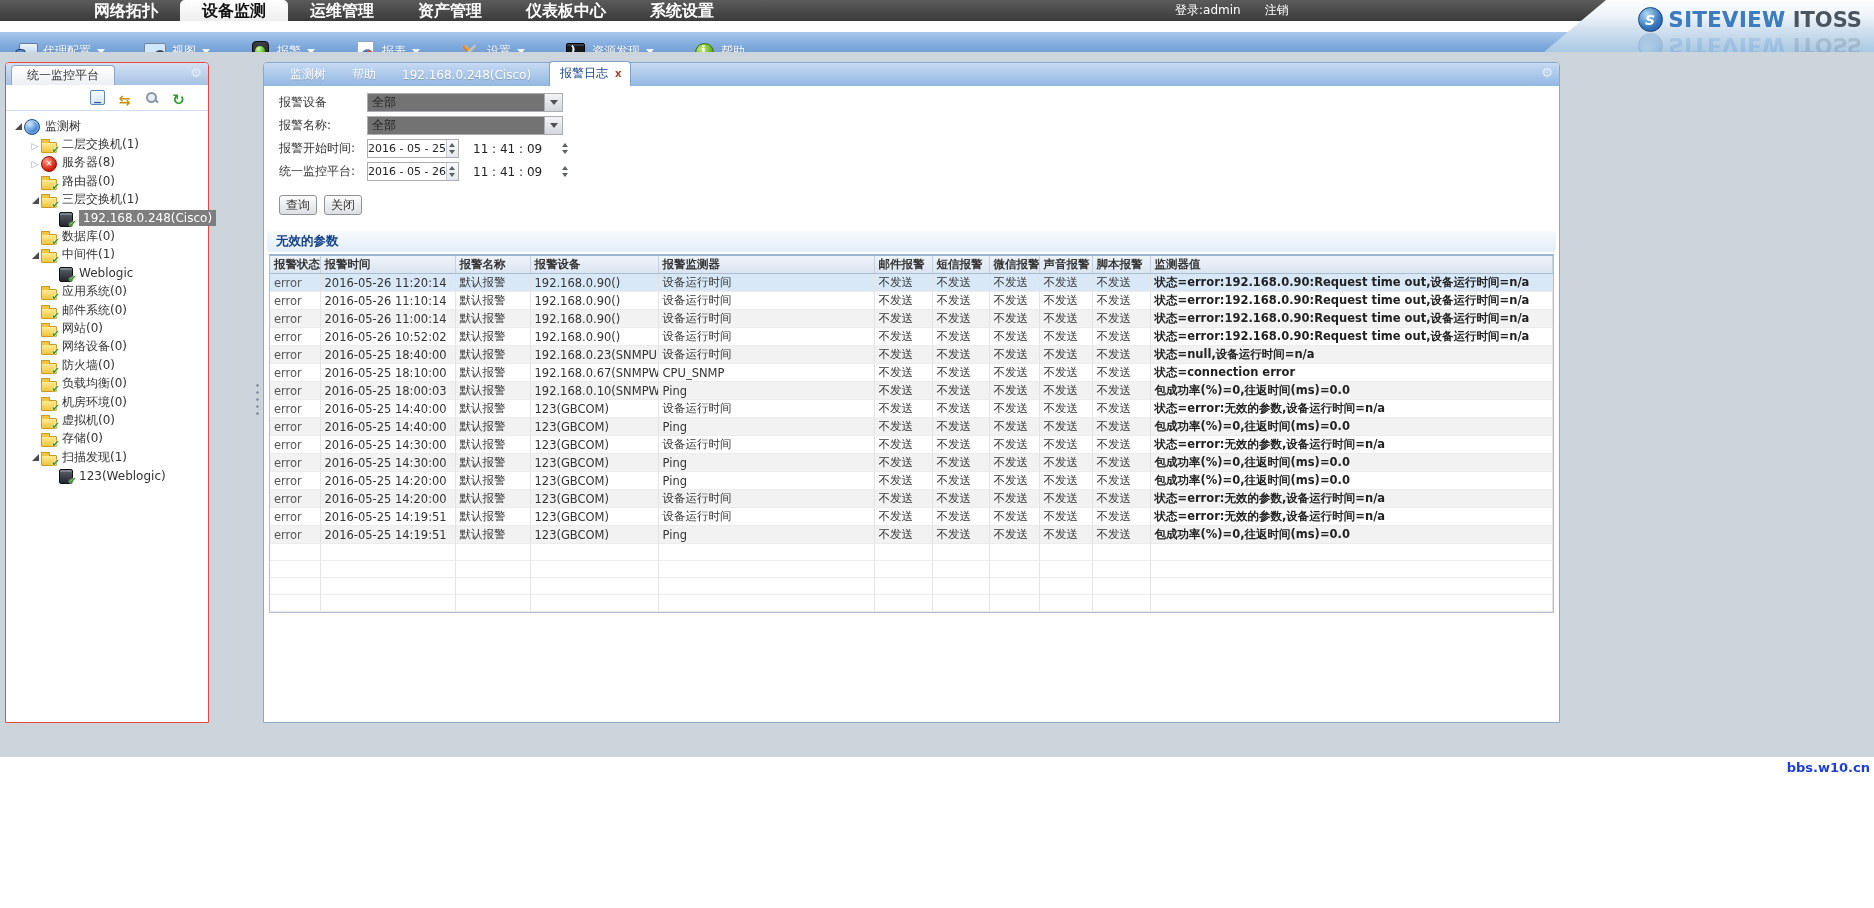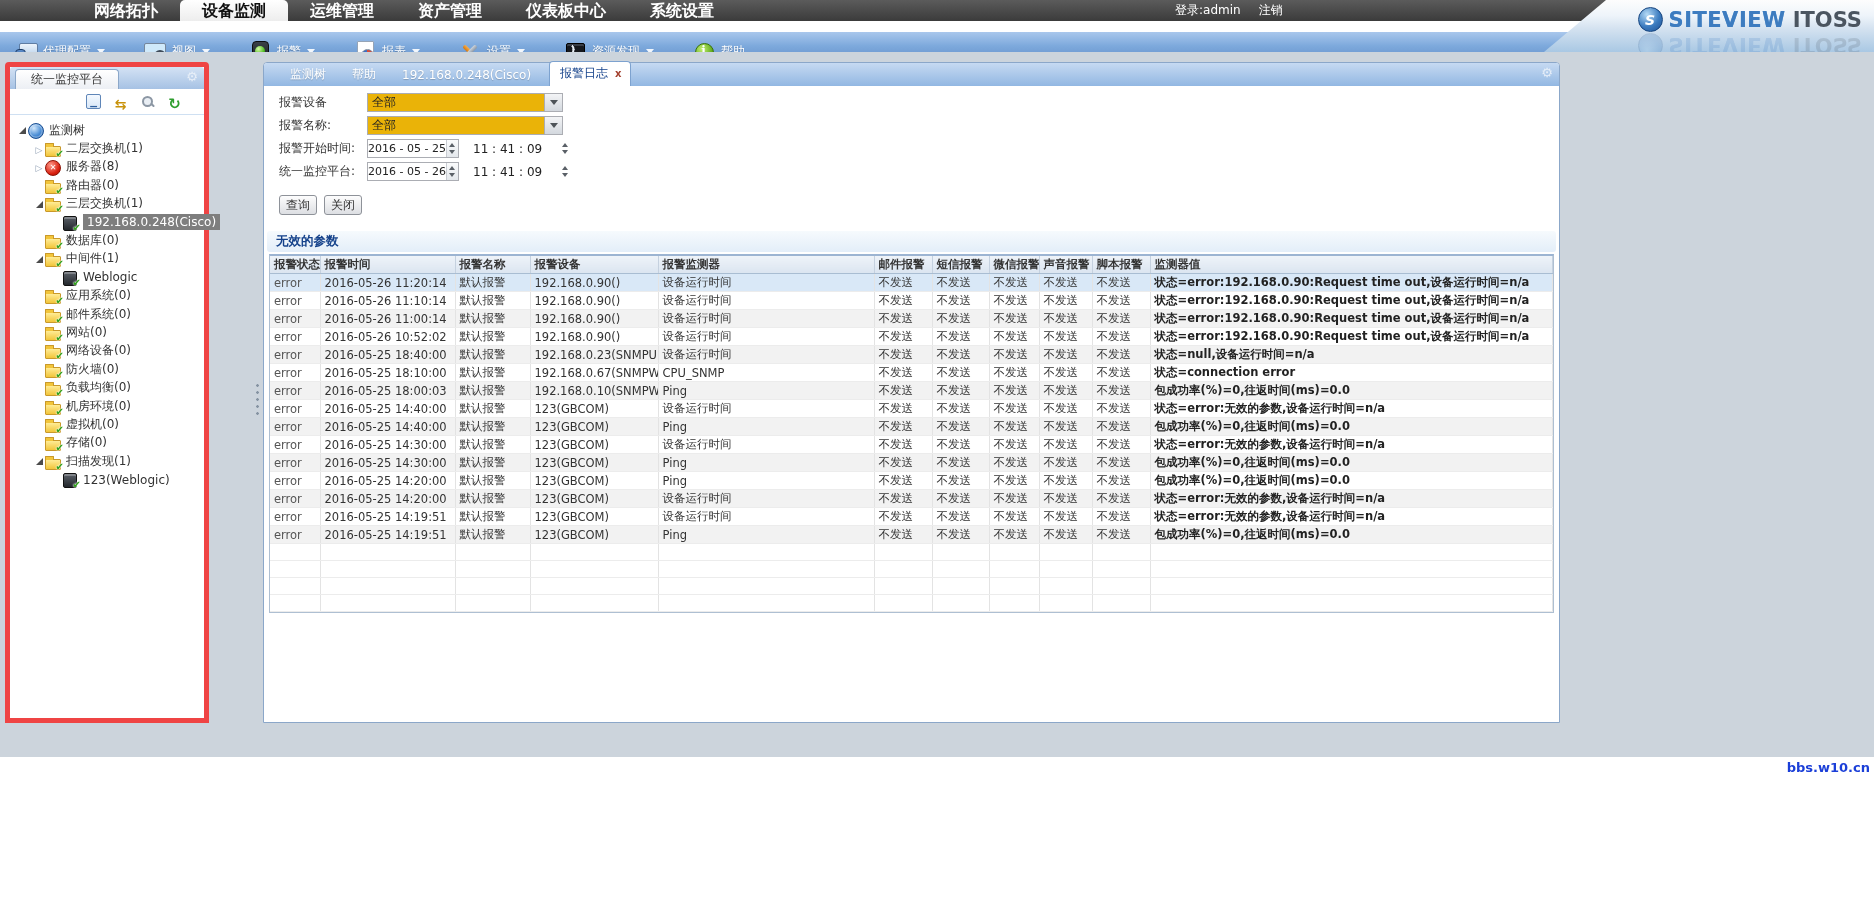--- a/index.html
+++ b/index.html
@@ -9,21 +9,21 @@
 
   
   .menubar { position:absolute; left:0; top:0; width:100%; height:21px;
     background:linear-gradient(#5b5b5b,#3b3b3b); display:flex; align-items:flex-end; }
   .menu-items { display:flex; margin-left:72px; height:21px; align-items:flex-end; }
   .menu-item { color:#fff; font-size:16px; font-weight:bold; line-height:21px;
     padding:0 22px; cursor:default; white-space:nowrap; }
   .menu-item.active { background:linear-gradient(#ffffff,#ededed); color:#111;
     border-radius:5px 5px 0 0; height:21px; }
   .login-box { position:absolute; left:1175px; top:0; height:21px; line-height:21px;
-    color:#fff; font-size:12px; display:flex; gap:18px; }
+    color:#fff; font-size:12px; display:flex; gap:24px; }
 
   
   .toolbar { position:absolute; left:0; top:32px; width:100%; height:31px;
     background:linear-gradient(#a9c7ec 0%, #7da9dc 45%, #638fc9 100%);
     display:flex; align-items:flex-end; }
   .tb-btn { display:flex; align-items:center; margin-left:38px; cursor:default; }
   .tb-btn:first-child { margin-left:14px; }
   .tb-label { color:#fff; font-size:12px; margin:0 4px 0 5px; white-space:nowrap;
     text-shadow:0 1px 1px rgba(0,0,0,.25); }
   .chevron { width:0; height:0; border-left:4px solid transparent; border-right:4px solid transparent;
@@ -72,21 +72,21 @@
     background:linear-gradient(#8fc2ea,#2f6fb2); -webkit-background-clip:text; background-clip:text; color:#3d7cc0; }
   .logo-text2 { margin-left:7px; font-size:21px; font-weight:bold; color:#4b5560; }
   .logo-reflect { position:absolute; right:12px; top:33px; transform:scaleY(-1); opacity:.18;
     display:flex; align-items:center; pointer-events:none; }
 
   
   .workspace { position:absolute; left:0; top:52px; width:100%; height:705px; background:#ccd4dc; }
 
   
   .sidebar { position:absolute; left:5px; top:10px; width:204px; height:661px;
-    background:#fff; border:5px solid #ef4444; border-radius:4px 4px 0 0; }
+    background:#fff; border:1px solid #ef4444; border-radius:4px 4px 0 0; }
   .side-header { height:22px; background:linear-gradient(#d4e2f4,#a6c2e4); border-radius:3px 3px 0 0; position:relative; }
   .side-tab { position:absolute; left:5px; top:2px; height:20px; padding:0 15px;
     background:linear-gradient(#ffffff,#eceff4); border:1px solid #8ba7c9; border-bottom:none;
     border-radius:4px 4px 0 0; font-size:12px; color:#333; line-height:19px; }
   .gear-icon { position:absolute; right:6px; top:2px; color:#eef3fa; opacity:.85; font-size:13px; cursor:default; }
   .side-tools { height:26px; display:flex; align-items:center; justify-content:flex-end;
     gap:12px; padding-right:22px; border-bottom:1px solid #cfe0f2; }
   .side-tool { width:15px; height:15px; position:relative; display:inline-block; cursor:default; text-align:center; }
   [data-name="collapse-all-icon"] { border:1px solid #5f86b8; background:linear-gradient(#f4f9ff,#d8e7f7); border-radius:2px; }
   [data-name="collapse-all-icon"]::before { content:"−"; color:#2f5f9e; font-size:11px; line-height:12px; font-weight:bold; }
@@ -134,21 +134,21 @@
     border-radius:4px 4px 0 0; padding:3px 8px 4px 10px; margin-left:18px; align-self:flex-end; display:flex; align-items:center; gap:7px; }
   .tab-close { color:#a3402e; font-weight:bold; font-size:10px; line-height:10px; cursor:default; }
 
   .main-content { position:absolute; left:0; top:23px; right:0; bottom:0; background:#fff; overflow:hidden; }
   .section-title { color:#15428b; font-size:12.5px; font-weight:bold; }
   .query-title { margin:7px 8px 0 8px; padding-bottom:6px; border-bottom:1px solid #d9e6f5; }
 
   .form { margin:5px 0 0 15px; }
   .form-row { display:flex; align-items:center; height:23px; }
   .f-label { width:88px; font-size:12px; color:#333; }
-  .ui-select { width:196px; height:19px; background:#eab308; border:1px solid #abadb3; display:flex; align-items:center; position:relative; }
+  .ui-select { width:196px; height:19px; background:#737373; border:1px solid #abadb3; display:flex; align-items:center; position:relative; }
   .ui-select .val { flex:1; font-size:12px; color:#222; padding-left:4px; }
   .dd-btn { width:18px; height:17px; background:linear-gradient(#f3f4f6,#d3d8de); border-left:1px solid #abadb3;
     display:flex; align-items:center; justify-content:center; }
   .dd-btn::before { content:""; border-left:4px solid transparent; border-right:4px solid transparent; border-top:5px solid #4e5459; }
   .date-box { width:92px; height:19px; border:1px solid #abadb3; background:#fff; display:flex; align-items:center; }
   .date-box .val { flex:1; font-size:11px; color:#222; text-align:center; white-space:nowrap; }
   .spin { width:14px; height:17px; display:flex; flex-direction:column; align-items:center; justify-content:center; gap:3px; }
   .date-box .spin { border-left:1px solid #c8ccd2; background:linear-gradient(#fafbfc,#e4e8ec); }
   .spin i { display:block; width:0; height:0; }
   .spin .up { border-left:3.5px solid transparent; border-right:3.5px solid transparent; border-bottom:4px solid #5a6067; }

